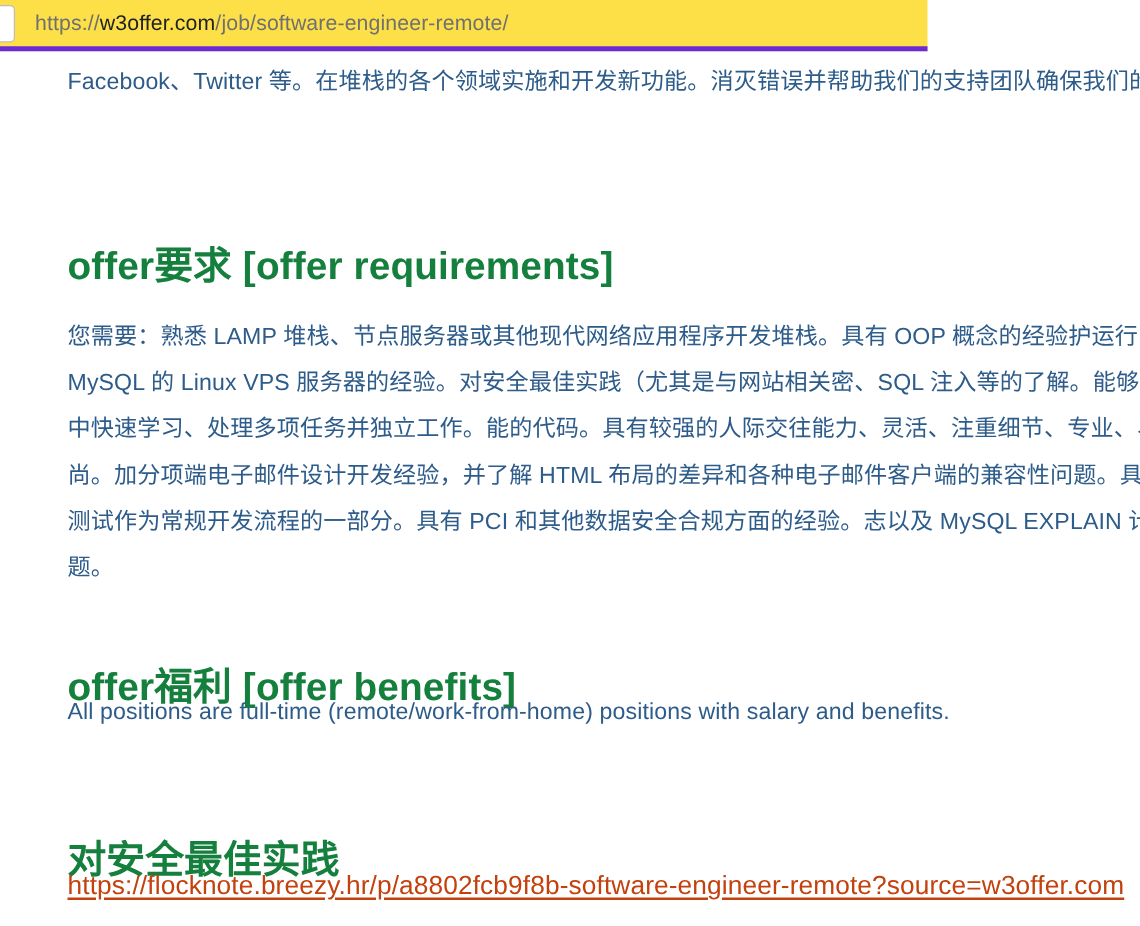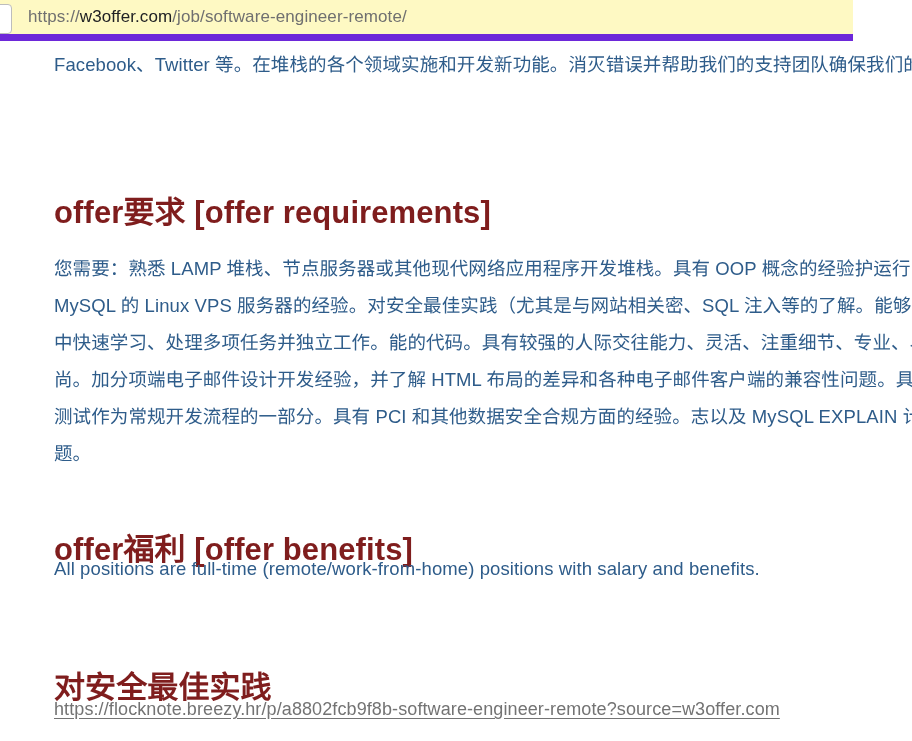--- a/index.html
+++ b/index.html
@@ -14,24 +14,24 @@
     background: #ffffff;
     font-family: "Liberation Sans", "DejaVu Sans", sans-serif;
     -webkit-font-smoothing: antialiased;
   }
 
   
   .browser-chrome {
     position: absolute;
     left: 0;
     top: 0;
-    width: 853px;
+    width: 742px;
     height: 41px;
-    background: #fef9c3;
-    border-bottom: 7px solid #6d28d9;
+    background: #fde047;
+    border-bottom: 4px solid #6d28d9;
     box-sizing: border-box;
     display: flex;
     align-items: center;
     overflow: hidden;
   }
   .chrome-left-stub {
     position: absolute;
     left: -14px;
     top: 4px;
     width: 26px;
@@ -83,21 +83,21 @@
     text-align: left;
   }
   .para-top {
     position: absolute;
     top: 4px;
     left: 0;
     width: 1070px;
   }
   .heading {
     margin: 0;
-    color: #7f1d1d;
+    color: #15803d;
     font-weight: 700;
     font-size: 31px;
     line-height: 38px;
     letter-spacing: 0.1px;
     white-space: nowrap;
   }
   .heading-req   { position: absolute; top: 152px; left: 0; }
   .heading-ben   { position: absolute; top: 489px; left: 0; }
   .heading-link  { position: absolute; top: 627px; left: 0; }
 
@@ -115,24 +115,24 @@
     font-size: 18.5px;
     line-height: 30px;
   }
   .link-row {
     position: absolute;
     top: 652px;
     left: 0;
     width: 1070px;
   }
   .offer-link {
-    color: #737373;
+    color: #c2410c;
     text-decoration: underline;
     text-underline-offset: 3px;
-    font-size: 18px;
+    font-size: 21px;
     line-height: 30px;
     letter-spacing: 0.1px;
     white-space: nowrap;
   }
 </style>
 </head>
 <body>
 
 <div class="browser-chrome">
   <div class="chrome-left-stub"></div>

